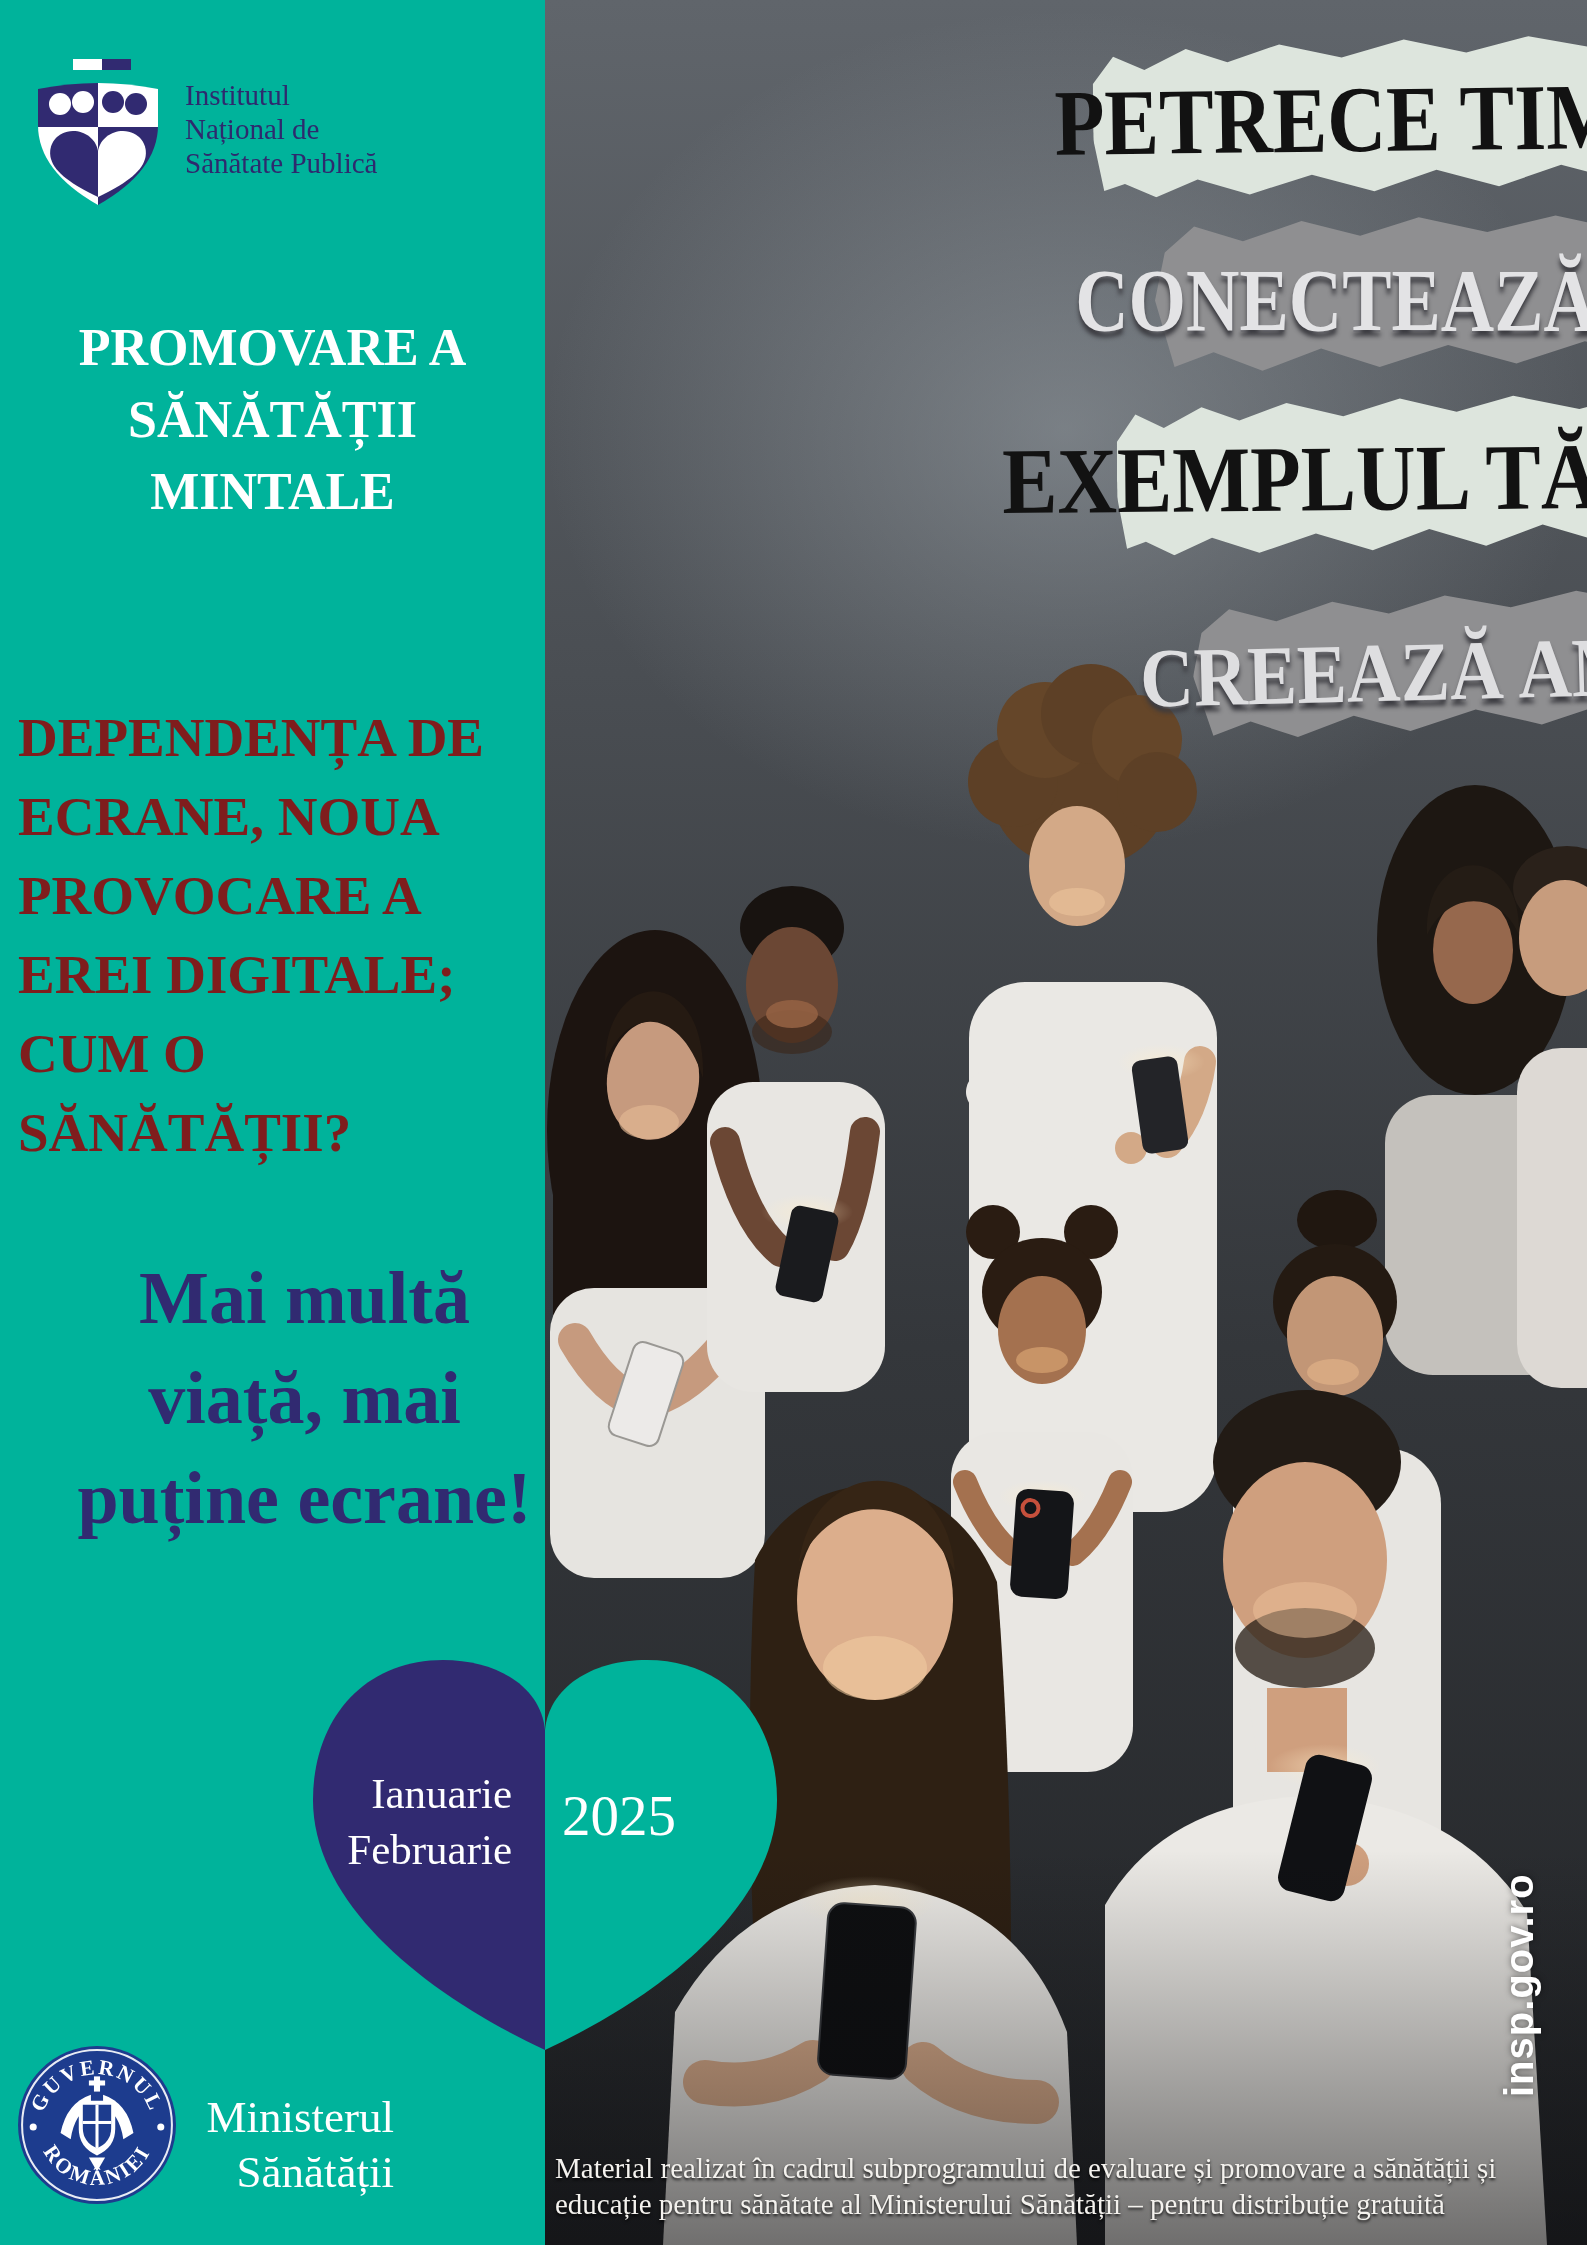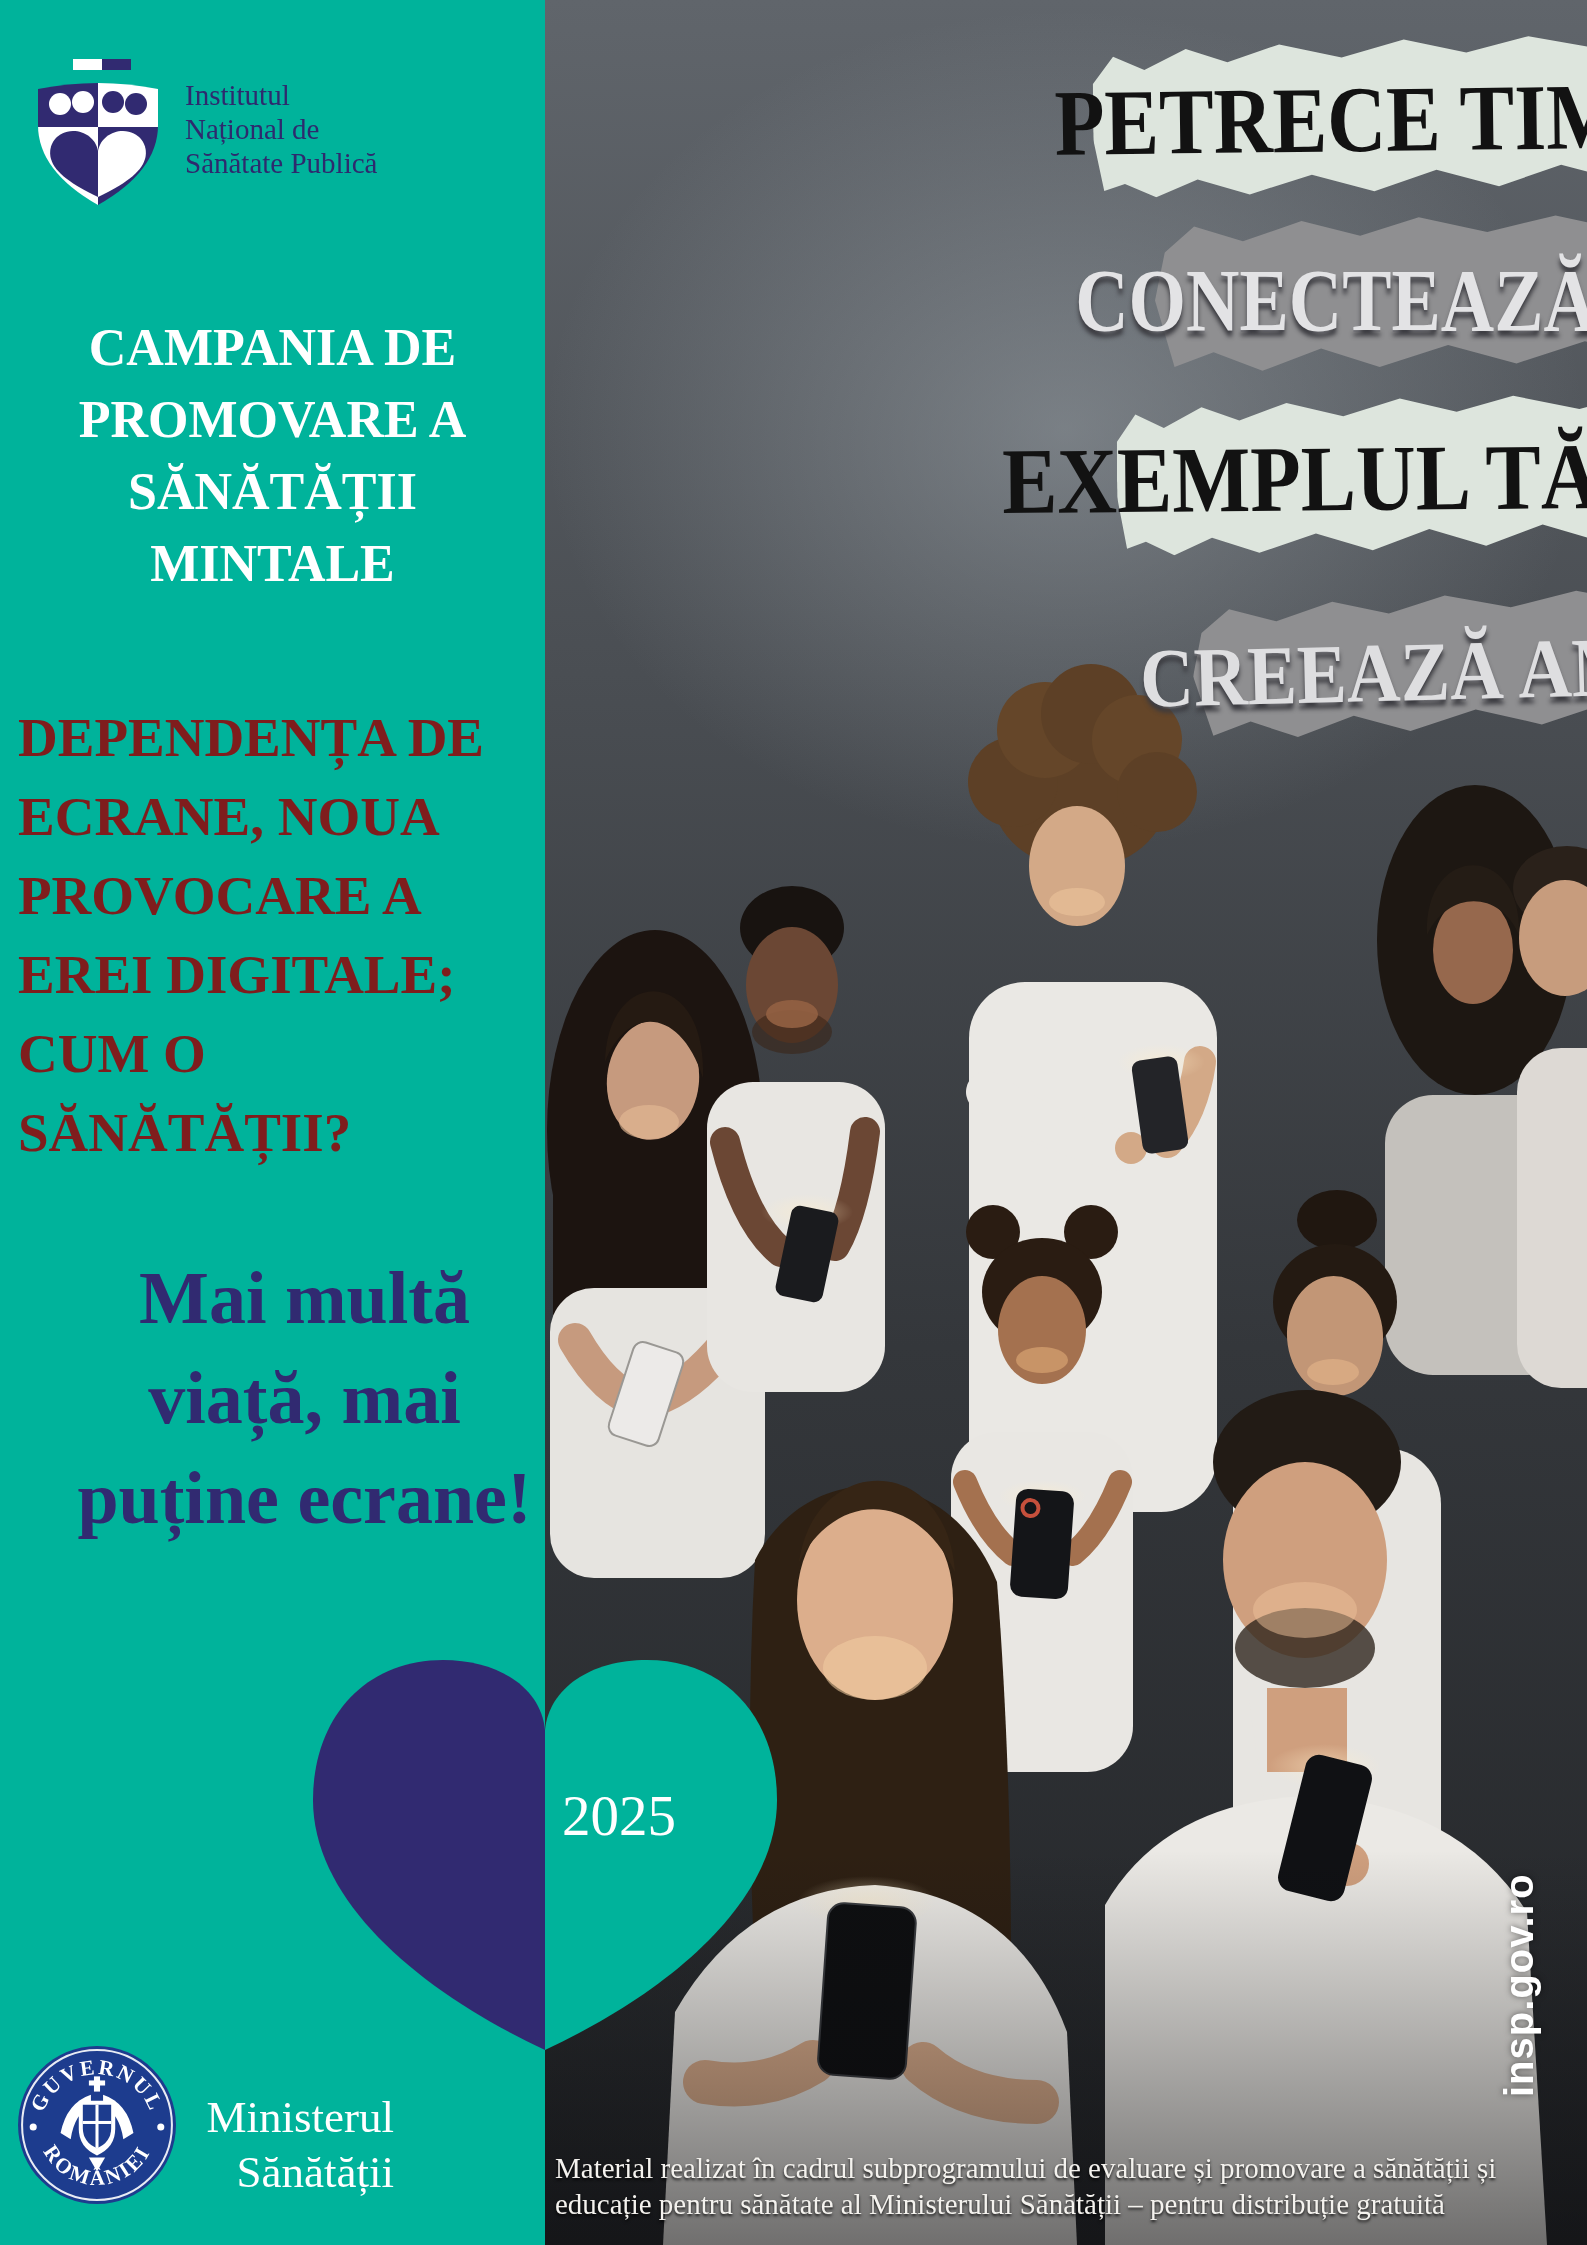--- a/index.html
+++ b/index.html
@@ -268,21 +268,20 @@
       </g>
     </svg>
 
     <div class="inst-name">
       <div>Institutul</div>
       <div>Național de</div>
       <div>Sănătate Publică</div>
     </div>
 
     <div class="campaign-title">
-      <div>CAMPANIA DE</div>
       <div>PROMOVARE A</div>
       <div>SĂNĂTĂȚII</div>
       <div>MINTALE</div>
     </div>
 
     <div class="topic">
       <div>DEPENDENȚA DE</div>
       <div>ECRANE, NOUA</div>
       <div>PROVOCARE A</div>
       <div>EREI DIGITALE;</div>
@@ -327,20 +326,24 @@
     <div class="ministry">
       <div>Ministerul</div>
       <div>Sănătății</div>
     </div>
   </div>
 
   <svg class="heart-svg" viewBox="0 0 480 400">
     <path d="M240,78 C236,36 194,8 138,8 C60,8 8,66 8,148 C8,252 120,342 240,398 Z" fill="#312a71"></path>
     <path d="M240,78 C244,36 286,8 342,8 C420,8 472,66 472,148 C472,252 360,342 240,398 Z" fill="#00b39b"></path>
   </svg>
+  <div class="heart-months">
+    <div>Ianuarie</div>
+    <div>Februarie</div>
+  </div>
   <div class="heart-year">2025</div>
 
   <div class="website-vert">insp.gov.ro</div>
 
   <div class="caption">
     <div>Material realizat în cadrul subprogramului de evaluare și promovare a sănătății și</div>
     <div>educație pentru sănătate al Ministerului Sănătății – pentru distribuție gratuită</div>
   </div>
 
 </div>

